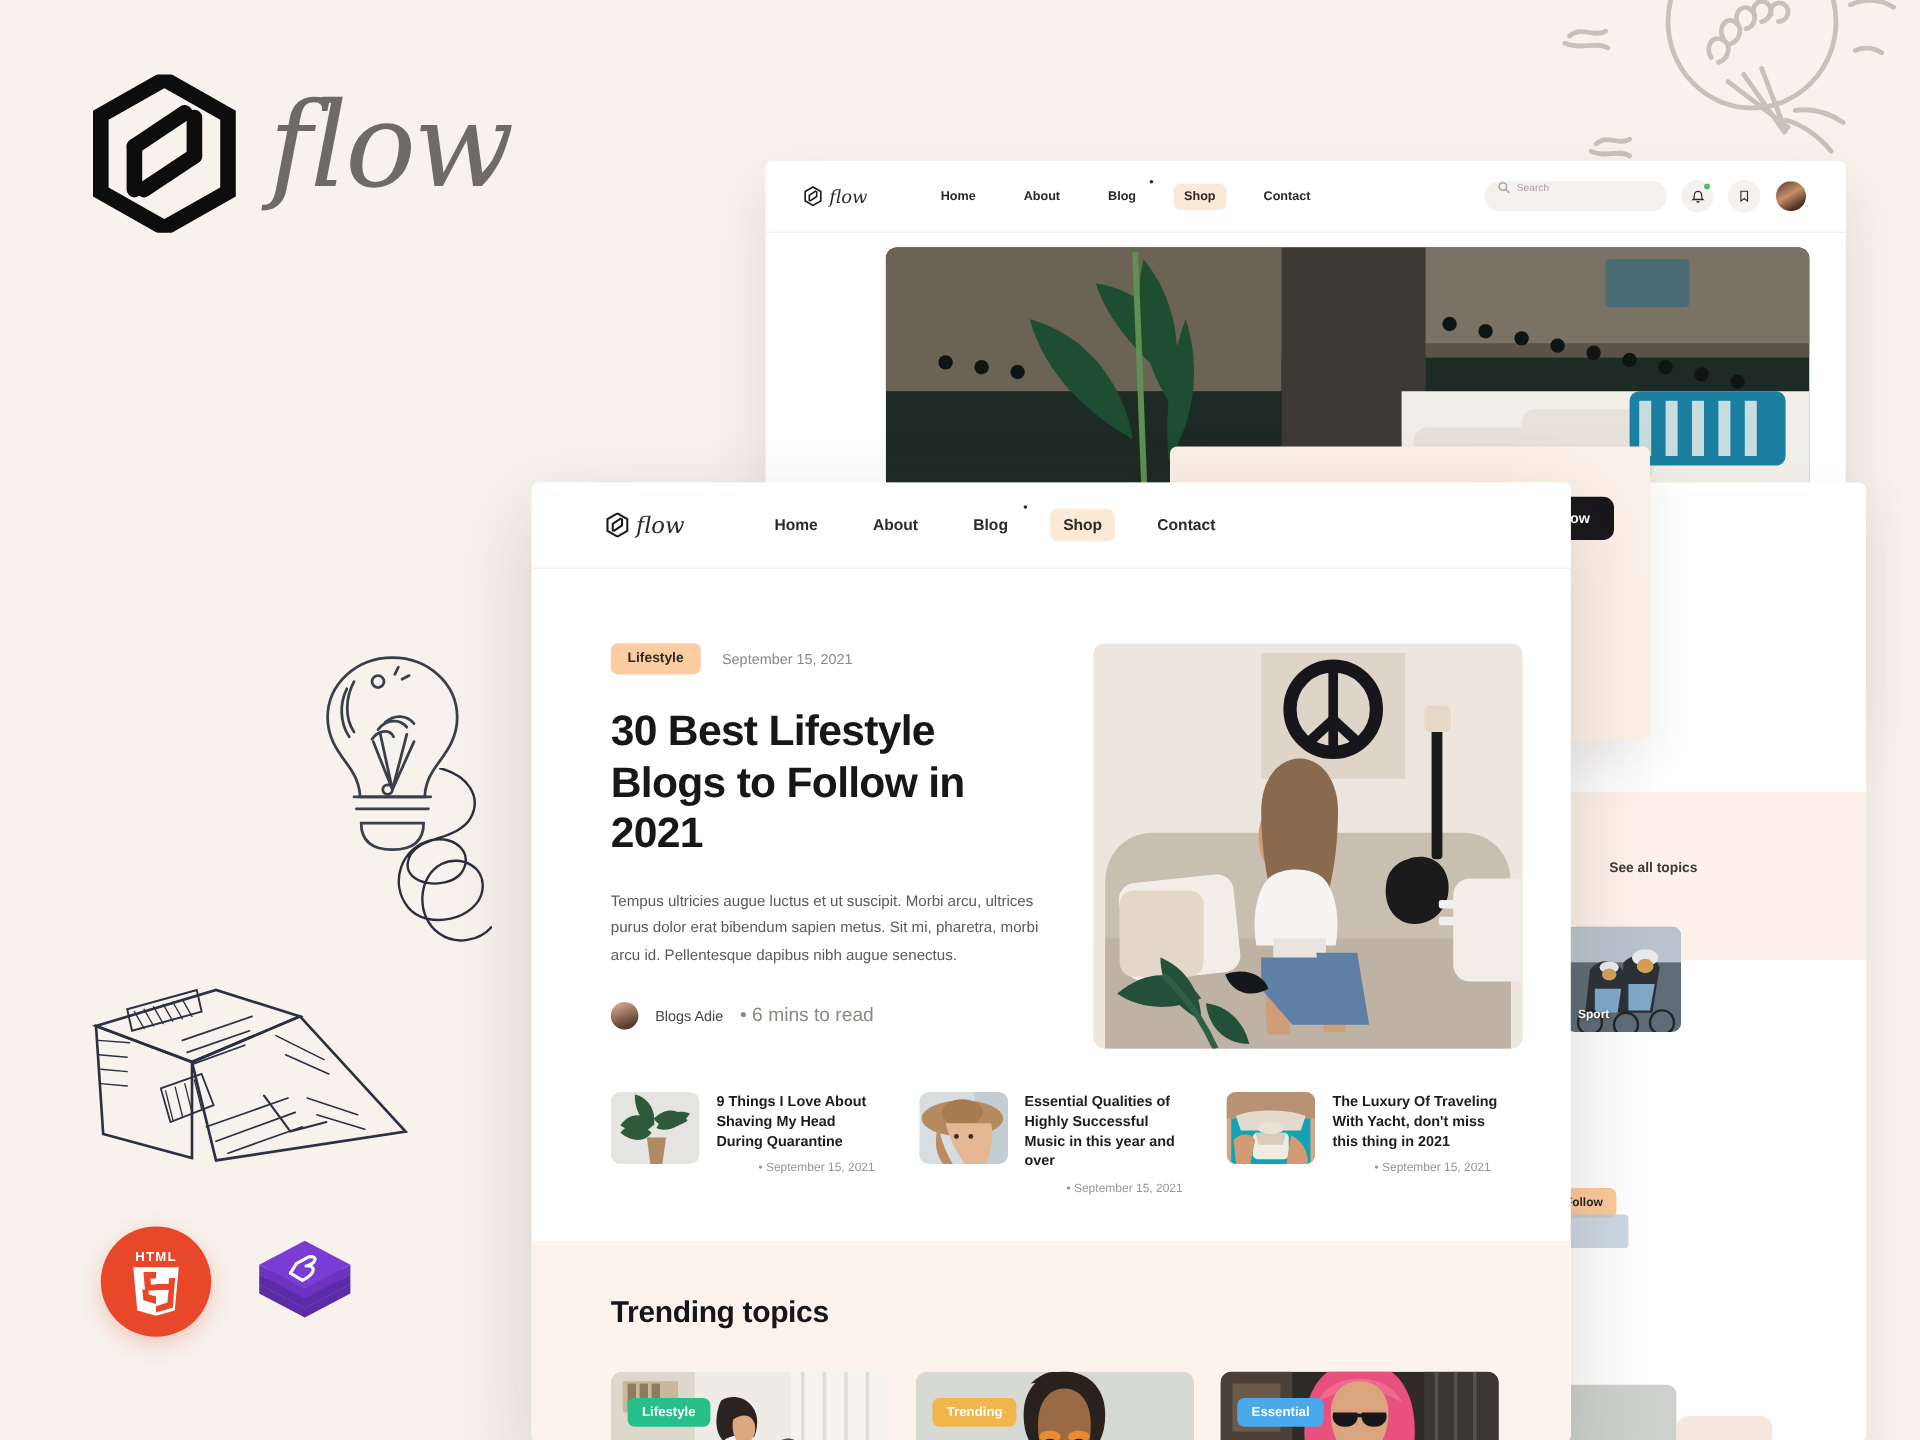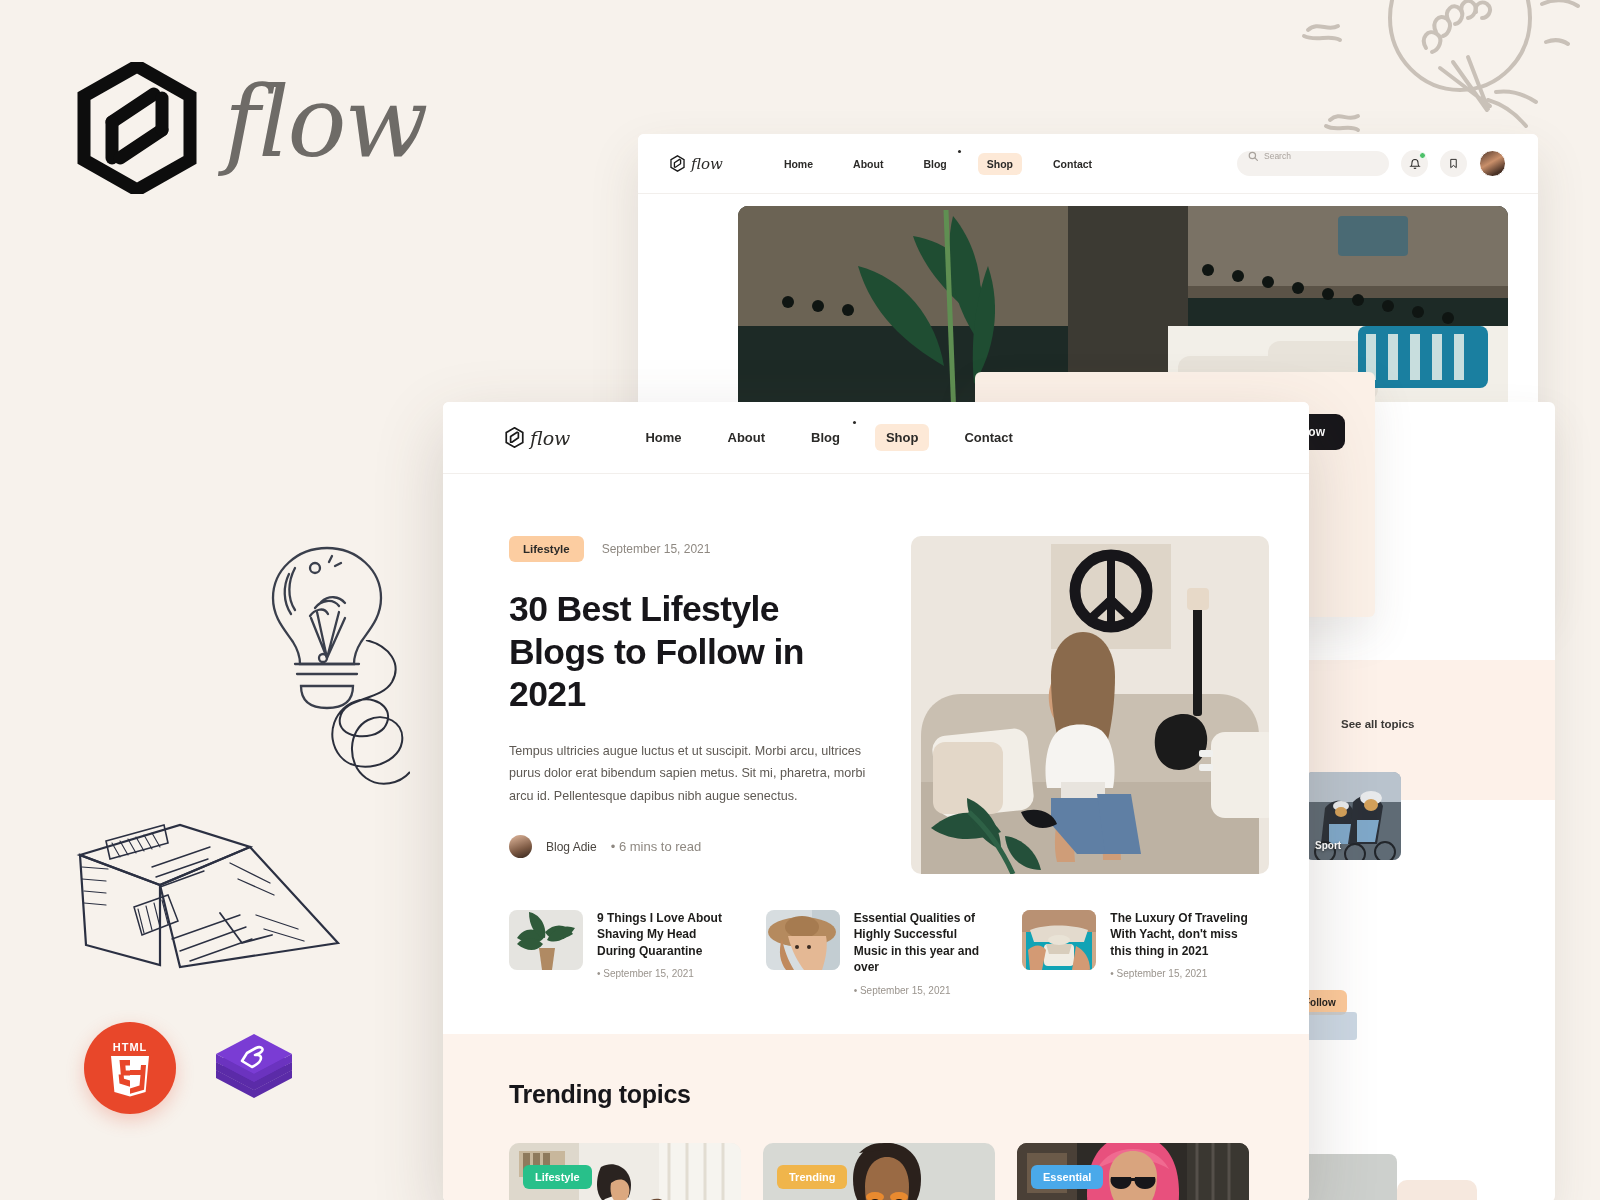--- a/index.html
+++ b/index.html
@@ -195,31 +195,31 @@
   .art-excerpt {
     margin-top: 24px;
     font-size: 12.6px; line-height: 1.78; color: #5e5953;
   }
   .author-row { margin-top: 28px; display: flex; align-items: center; gap: 14px; }
   .author-av {
     width: 23px; height: 23px; border-radius: 50%;
     background: linear-gradient(160deg,#caa288 15%,#7d5a44 60%,#3c2a20 95%);
   }
   .author-name { font-size: 12px; color: #4a4540; }
-  .read-time { font-size: 13px; color: #8e8881; }
+  .read-time { font-size: 16px; color: #8e8881; }
   .art-hero {
     margin-left: 30px; width: 358px; height: 338px;
     border-radius: 10px; overflow: hidden; position: relative;
   }
 
   .cardrow { display: flex; gap: 30px; padding: 36px 60px 0 66px; }
   .mini { display: flex; gap: 14px; width: 248px; }
   .mini-thumb { width: 74px; height: 60px; border-radius: 8px; overflow: hidden; flex: 0 0 74px; }
   .mini-title { font-size: 12px; font-weight: bold; color: #1d1c1a; line-height: 1.37; }
-  .mini-date { margin-top: 9px; font-size: 10px; color: #9a948d; }
+  .mini-date { margin-top: 9px; font-size: 10px; color: #9a948d; margin-left: 35px; }
 
   .trending {
     margin-top: 38px; background: #fdf3ec;
     padding: 46px 60px 0 66px; height: 220px;
   }
   .trending h2 { font-size: 25px; font-weight: 800; color: #17161a; letter-spacing: -.3px; }
   .trend-row { display: flex; gap: 22px; margin-top: 34px; }
   .trend-card { width: 232px; height: 110px; border-radius: 10px; overflow: hidden; position: relative; }
   .trend-tag {
     position: absolute; left: 14px; top: 22px;
@@ -502,21 +502,21 @@
     <div class="article">
       <div class="art-left">
         <div class="meta-row">
           <span class="cat-pill">Lifestyle</span>
           <span class="art-date">September 15, 2021</span>
         </div>
         <h1 class="art-title">30 Best Lifestyle Blogs to Follow in 2021</h1>
         <p class="art-excerpt">Tempus ultricies augue luctus et ut suscipit. Morbi arcu, ultrices purus dolor erat bibendum sapien metus. Sit mi, pharetra, morbi arcu id. Pellentesque dapibus nibh augue senectus.</p>
         <div class="author-row">
           <span class="author-av"></span>
-          <span class="author-name">Blog Adie</span>
+          <span class="author-name">Blogs Adie</span>
           <span class="read-time">• 6 mins to read</span>
         </div>
       </div>
       <div class="art-hero">
         <svg class="ph" viewBox="0 0 358 338" preserveAspectRatio="xMidYMid slice">
           <rect width="358" height="338" fill="#ece6de"></rect>
           <rect x="140" y="8" width="120" height="105" fill="#ded5c8"></rect>
           <g fill="none" stroke="#17161a" stroke-width="11">
             <circle cx="200" cy="55" r="36"></circle>
           </g>

